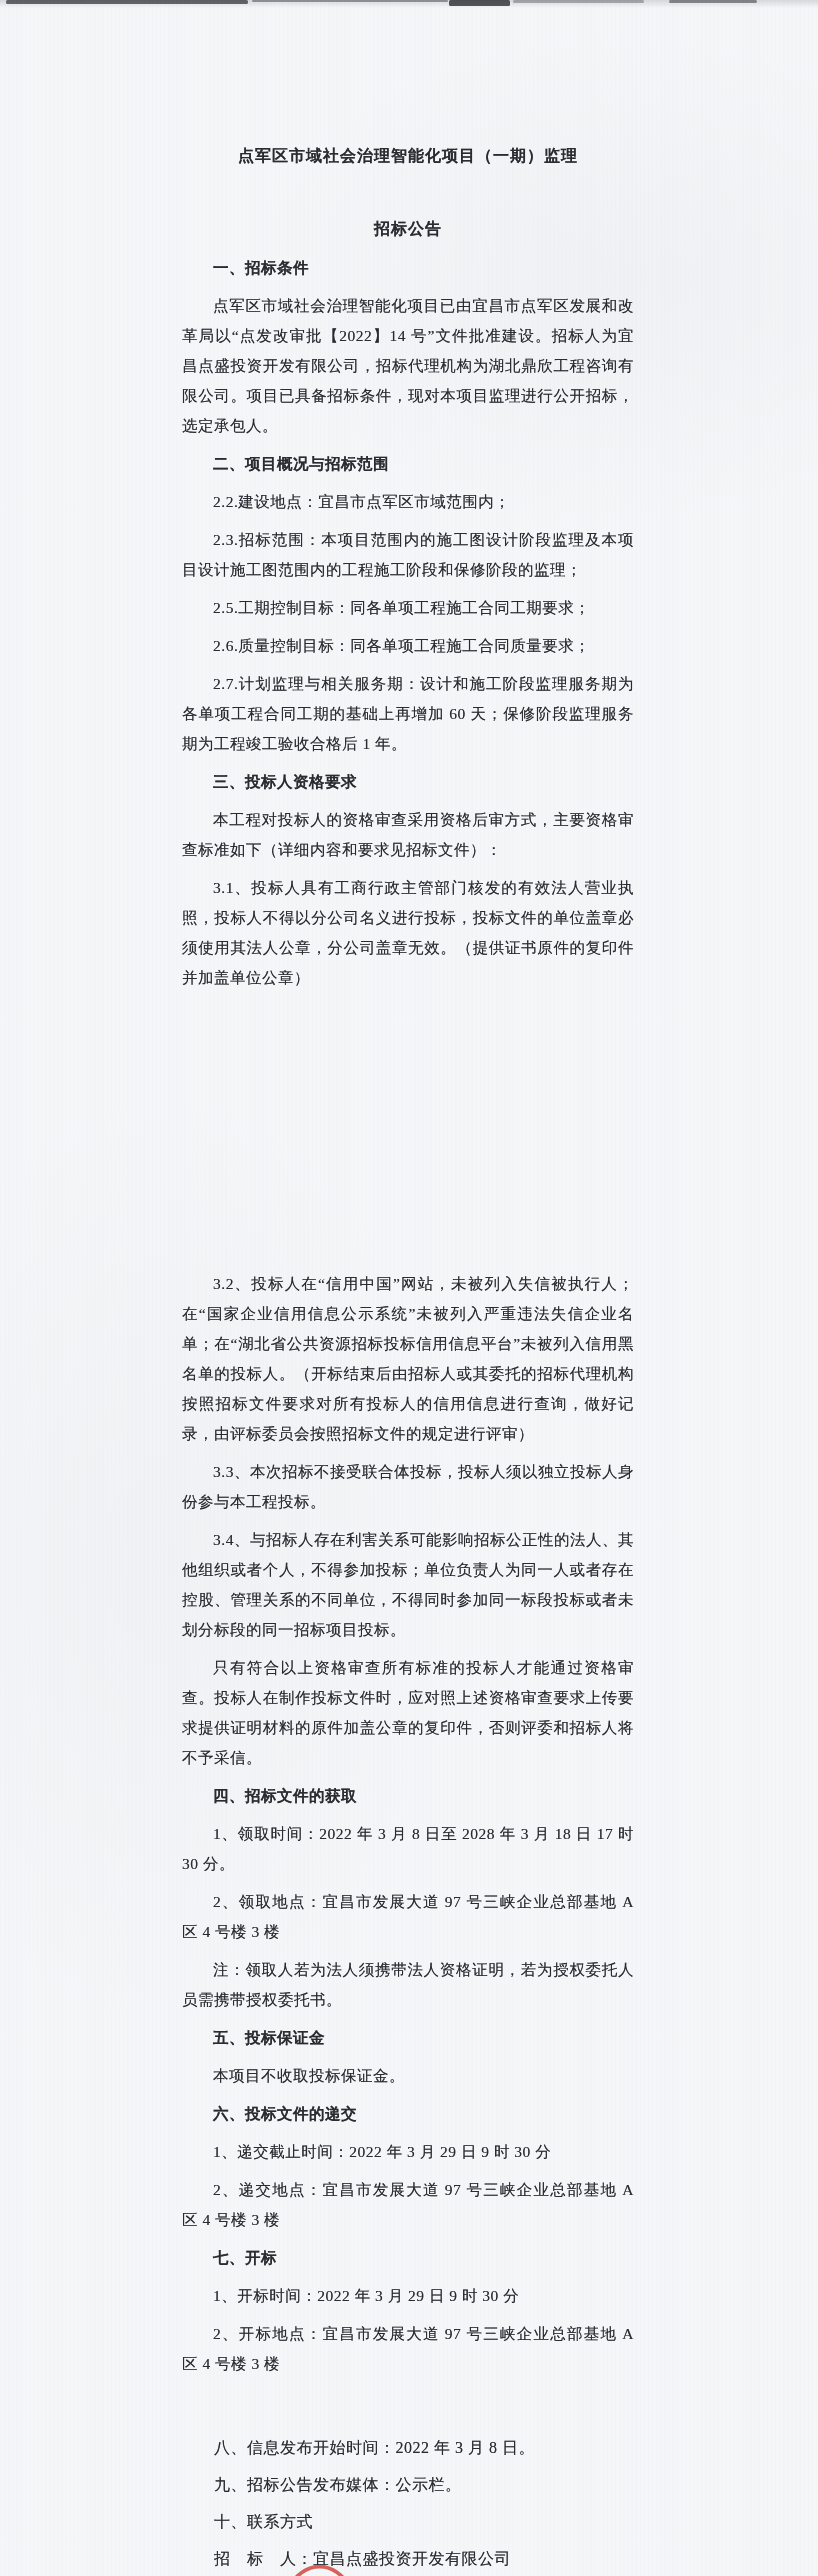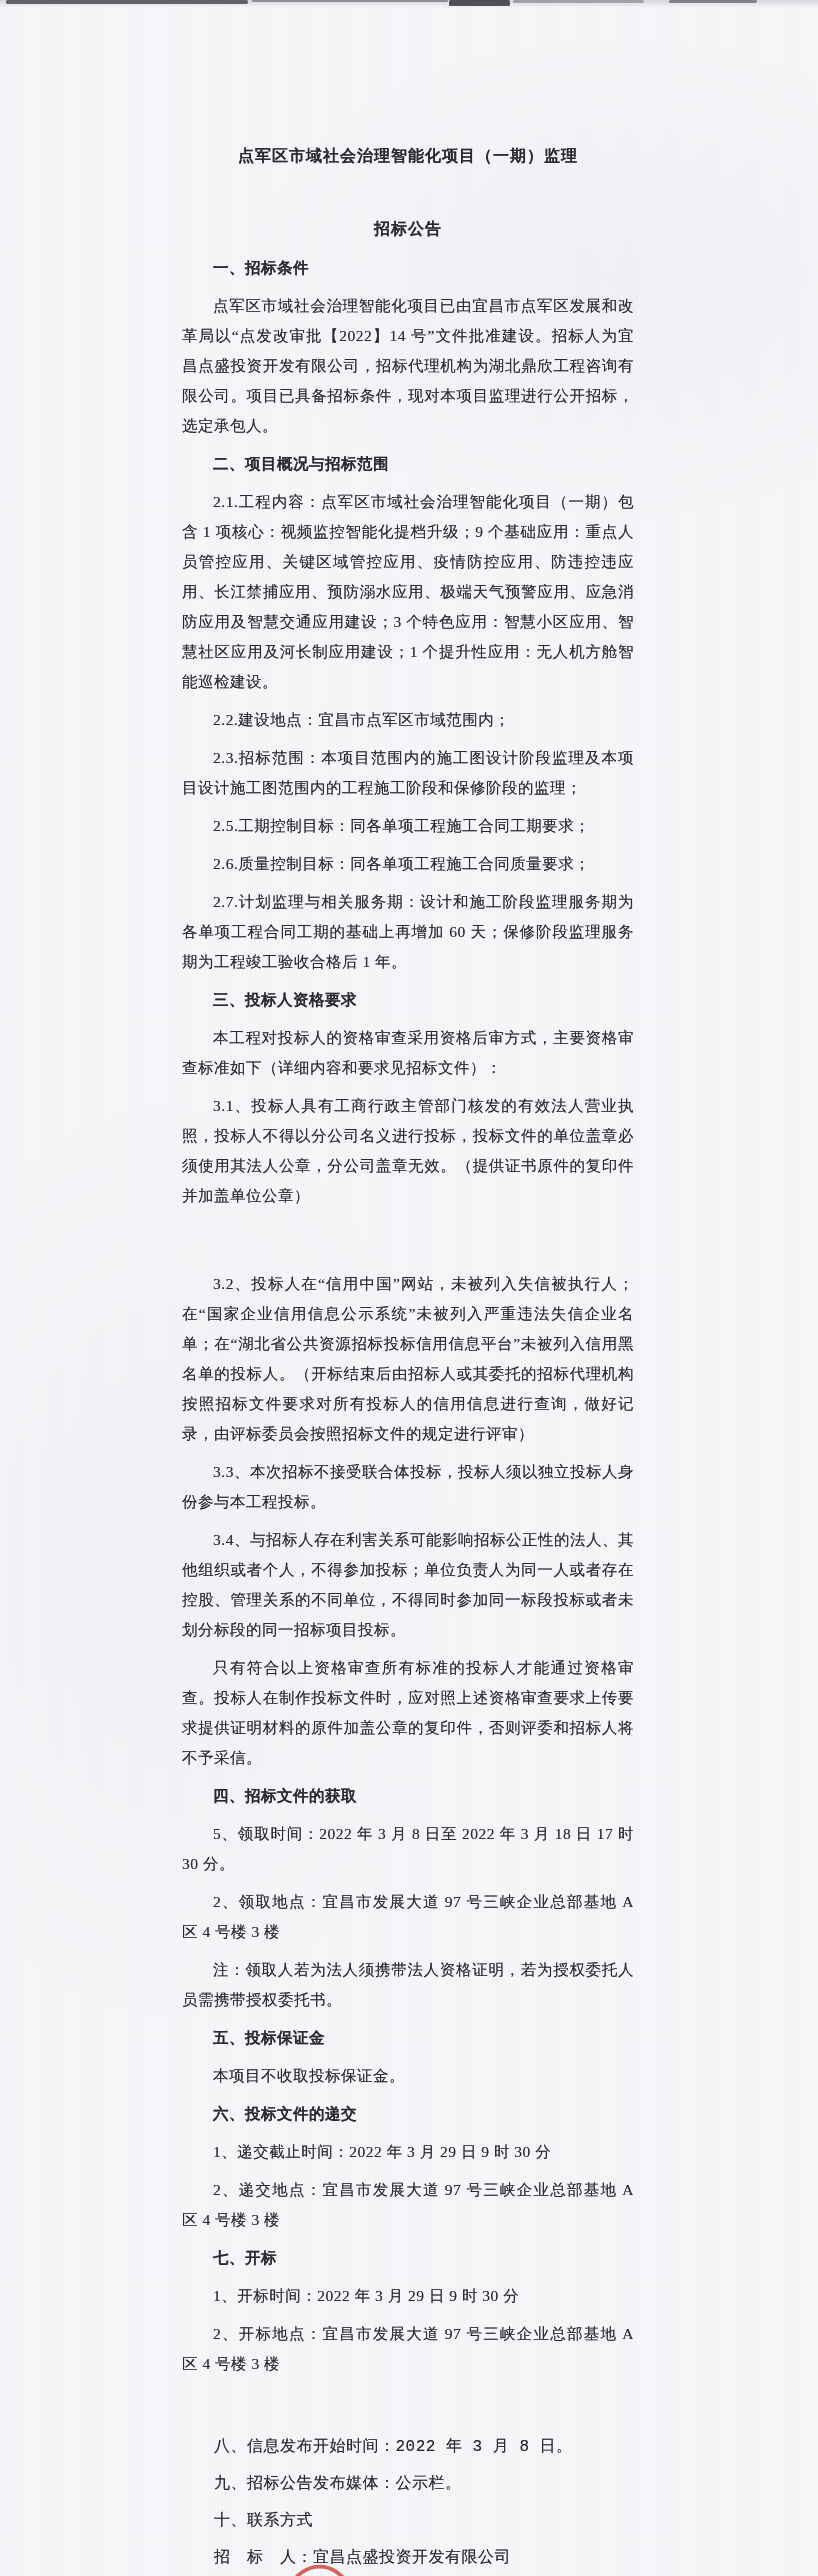--- a/index.html
+++ b/index.html
@@ -39,21 +39,21 @@
     font-size:16px;line-height:33px;letter-spacing:1px;text-indent:0;margin-top:40px;
   }
   .hd{
     font-weight:700;
     font-family:"DejaVu Sans","Liberation Sans",sans-serif;
     letter-spacing:0.5px;
   }
   .page1{top:99px;}
   .page2{top:1261px;}
   .page3{top:2425px;font-size:16px;line-height:29px;}
-  .page3 p{text-indent:2em;font-family:Liberation Mono, monospace;}
+  .page3 p{text-indent:2em;}
 
   .stamp{
     position:absolute;left:272px;top:2563px;
     width:95px;height:158px;
     mix-blend-mode:multiply;
     opacity:.92;
   }
 </style>
 </head>
 <body>
@@ -66,38 +66,37 @@
   <div class="edge e4"></div>
   <div class="edge e5"></div>
   <div class="edge e6"></div>
 
   <div class="page page1">
     <div class="doc-title">点军区市域社会治理智能化项目（一期）监理</div>
     <div class="doc-title">招标公告</div>
     <p class="hd">一、招标条件</p>
     <p>点军区市域社会治理智能化项目已由宜昌市点军区发展和改革局以“点发改审批【2022】14 号”文件批准建设。招标人为宜昌点盛投资开发有限公司，招标代理机构为湖北鼎欣工程咨询有限公司。项目已具备招标条件，现对本项目监理进行公开招标，选定承包人。</p>
     <p class="hd">二、项目概况与招标范围</p>
-    <p>2.1.工程内容：点军区市域社会治理智能化项目（一期）包含 1 项核心：视频监控智能化提档升级；9 个基础应用：重点人员管控应用、关键区域管控应用、疫情防控应用、防违控违应用、长江禁捕应用、预防溺水应用、极端天气预警应用、应急消防应用及智慧交通应用建设；3 个特色应用：智慧小区应用、智慧社区应用及河长制应用建设；1 个提升性应用：无人机方舱智能巡检建设。</p>
     <p>2.2.建设地点：宜昌市点军区市域范围内；</p>
     <p>2.3.招标范围：本项目范围内的施工图设计阶段监理及本项目设计施工图范围内的工程施工阶段和保修阶段的监理；</p>
     <p>2.5.工期控制目标：同各单项工程施工合同工期要求；</p>
     <p>2.6.质量控制目标：同各单项工程施工合同质量要求；</p>
     <p>2.7.计划监理与相关服务期：设计和施工阶段监理服务期为各单项工程合同工期的基础上再增加 60 天；保修阶段监理服务期为工程竣工验收合格后 1 年。</p>
     <p class="hd">三、投标人资格要求</p>
     <p>本工程对投标人的资格审查采用资格后审方式，主要资格审查标准如下（详细内容和要求见招标文件）：</p>
     <p>3.1、投标人具有工商行政主管部门核发的有效法人营业执照，投标人不得以分公司名义进行投标，投标文件的单位盖章必须使用其法人公章，分公司盖章无效。（提供证书原件的复印件并加盖单位公章）</p>
   </div>
 
   <div class="page page2">
     <p>3.2、投标人在“信用中国”网站，未被列入失信被执行人；在“国家企业信用信息公示系统”未被列入严重违法失信企业名单；在“湖北省公共资源招标投标信用信息平台”未被列入信用黑名单的投标人。（开标结束后由招标人或其委托的招标代理机构按照招标文件要求对所有投标人的信用信息进行查询，做好记录，由评标委员会按照招标文件的规定进行评审）</p>
     <p>3.3、本次招标不接受联合体投标，投标人须以独立投标人身份参与本工程投标。</p>
     <p>3.4、与招标人存在利害关系可能影响招标公正性的法人、其他组织或者个人，不得参加投标；单位负责人为同一人或者存在控股、管理关系的不同单位，不得同时参加同一标段投标或者未划分标段的同一招标项目投标。</p>
     <p>只有符合以上资格审查所有标准的投标人才能通过资格审查。投标人在制作投标文件时，应对照上述资格审查要求上传要求提供证明材料的原件加盖公章的复印件，否则评委和招标人将不予采信。</p>
     <p class="hd">四、招标文件的获取</p>
-    <p>5、领取时间：2022 年 3 月 8 日至 2022 年 3 月 18 日 17 时 30 分。</p>
+    <p>1、领取时间：2022 年 3 月 8 日至 2028 年 3 月 18 日 17 时 30 分。</p>
     <p>2、领取地点：宜昌市发展大道 97 号三峡企业总部基地 A 区 4 号楼 3 楼</p>
     <p>注：领取人若为法人须携带法人资格证明，若为授权委托人员需携带授权委托书。</p>
     <p class="hd">五、投标保证金</p>
     <p>本项目不收取投标保证金。</p>
     <p class="hd">六、投标文件的递交</p>
     <p>1、递交截止时间：2022 年 3 月 29 日 9 时 30 分</p>
     <p>2、递交地点：宜昌市发展大道 97 号三峡企业总部基地 A 区 4 号楼 3 楼</p>
     <p class="hd">七、开标</p>
     <p>1、开标时间：2022 年 3 月 29 日 9 时 30 分</p>
     <p>2、开标地点：宜昌市发展大道 97 号三峡企业总部基地 A 区 4 号楼 3 楼</p>

